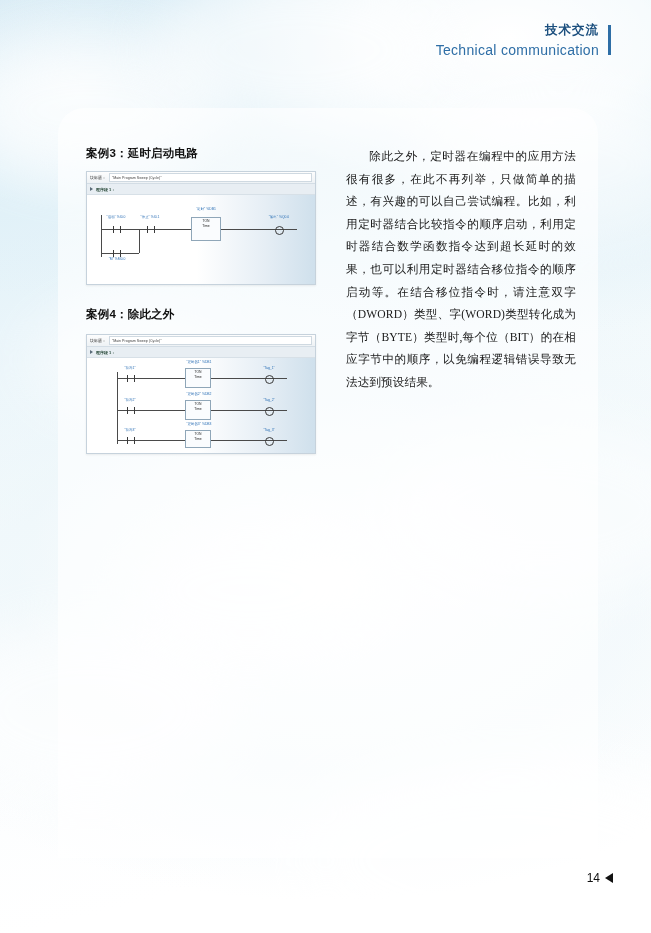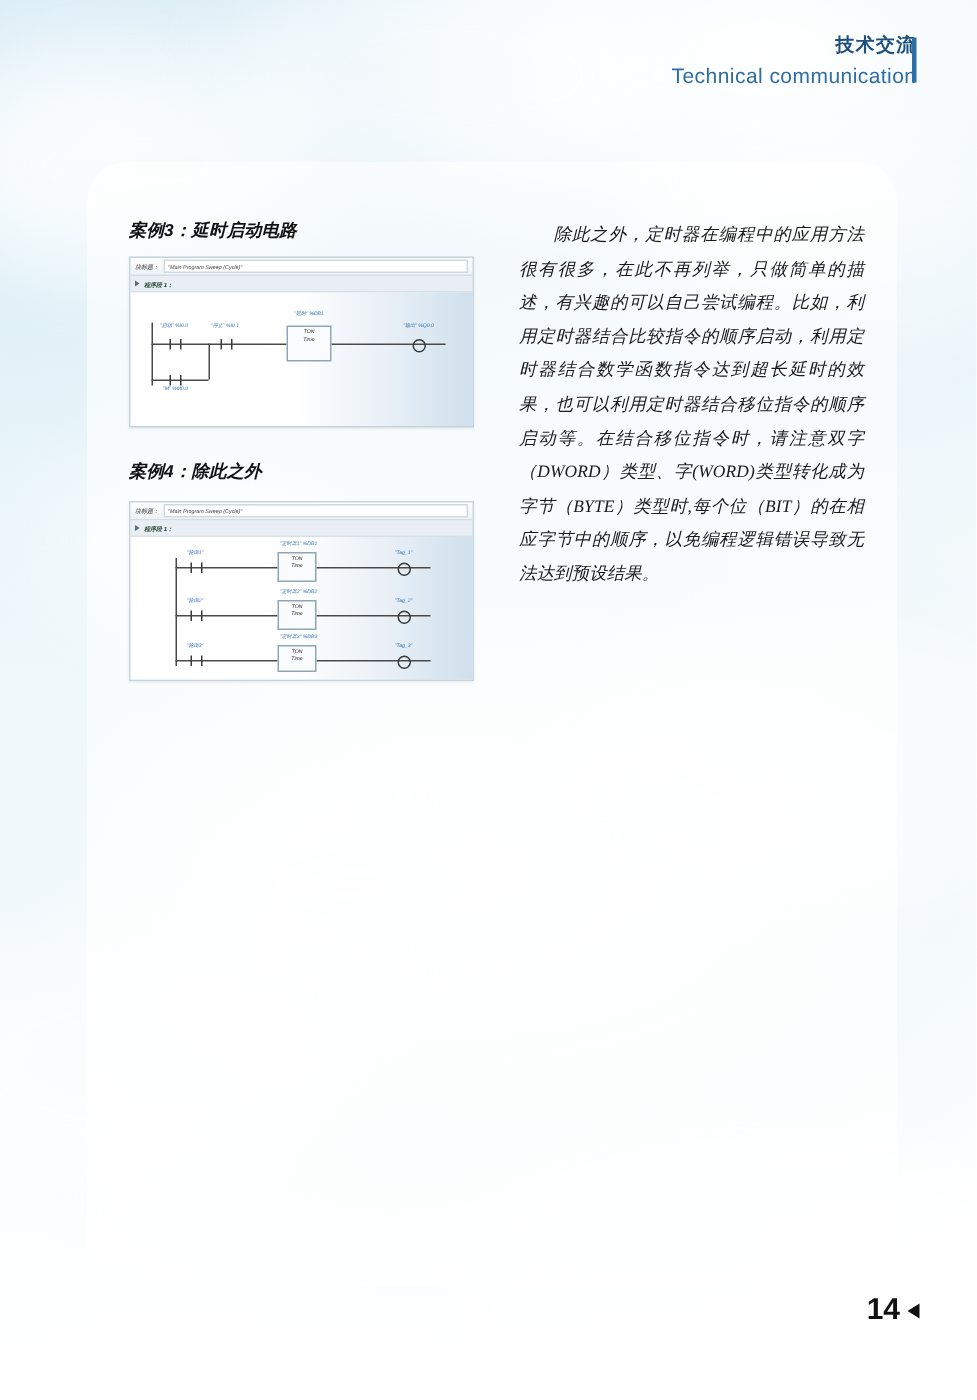--- a/index.html
+++ b/index.html
@@ -46,20 +46,21 @@
   .header {
     position: absolute;
     right: 40px;
     top: 22px;
     text-align: right;
     line-height: 1.35;
   }
   .header-inner {
     display: inline-block;
     position: relative;
+    padding-right: 12px;
   }
   .header-bar {
     position: absolute;
     right: 0;
     top: 3px;
     width: 3px;
     height: 30px;
     background: #2e6ea6;
   }
   .header-cn {
@@ -91,21 +92,20 @@
   .columns {
     position: absolute;
     left: 86px;
     top: 146px;
     width: 490px;
     display: flex;
     gap: 30px;
   }
   .col {
     width: 230px;
-    font-style: italic;
   }
   h3.case-title {
     font-family: "Liberation Sans", sans-serif;
     font-size: 11.5px;
     font-weight: bold;
     color: #111;
     margin: 0 0 7px 0;
     letter-spacing: .2px;
   }
   p.body {
@@ -232,22 +232,22 @@
   .footer {
     position: absolute;
     right: 38px;
     bottom: 48px;
     display: flex;
     align-items: center;
     gap: 5px;
   }
   .page-num {
     font-family: "Liberation Sans", sans-serif;
-    font-size: 20px;
-    font-weight: bold;
+    font-size: 12px;
+    font-weight: normal;
     color: #111;
   }
   .page-arrow {
     width: 0; height: 0;
     border-right: 8px solid #111;
     border-top: 5px solid transparent;
     border-bottom: 5px solid transparent;
   }
 </style>
 </head>

